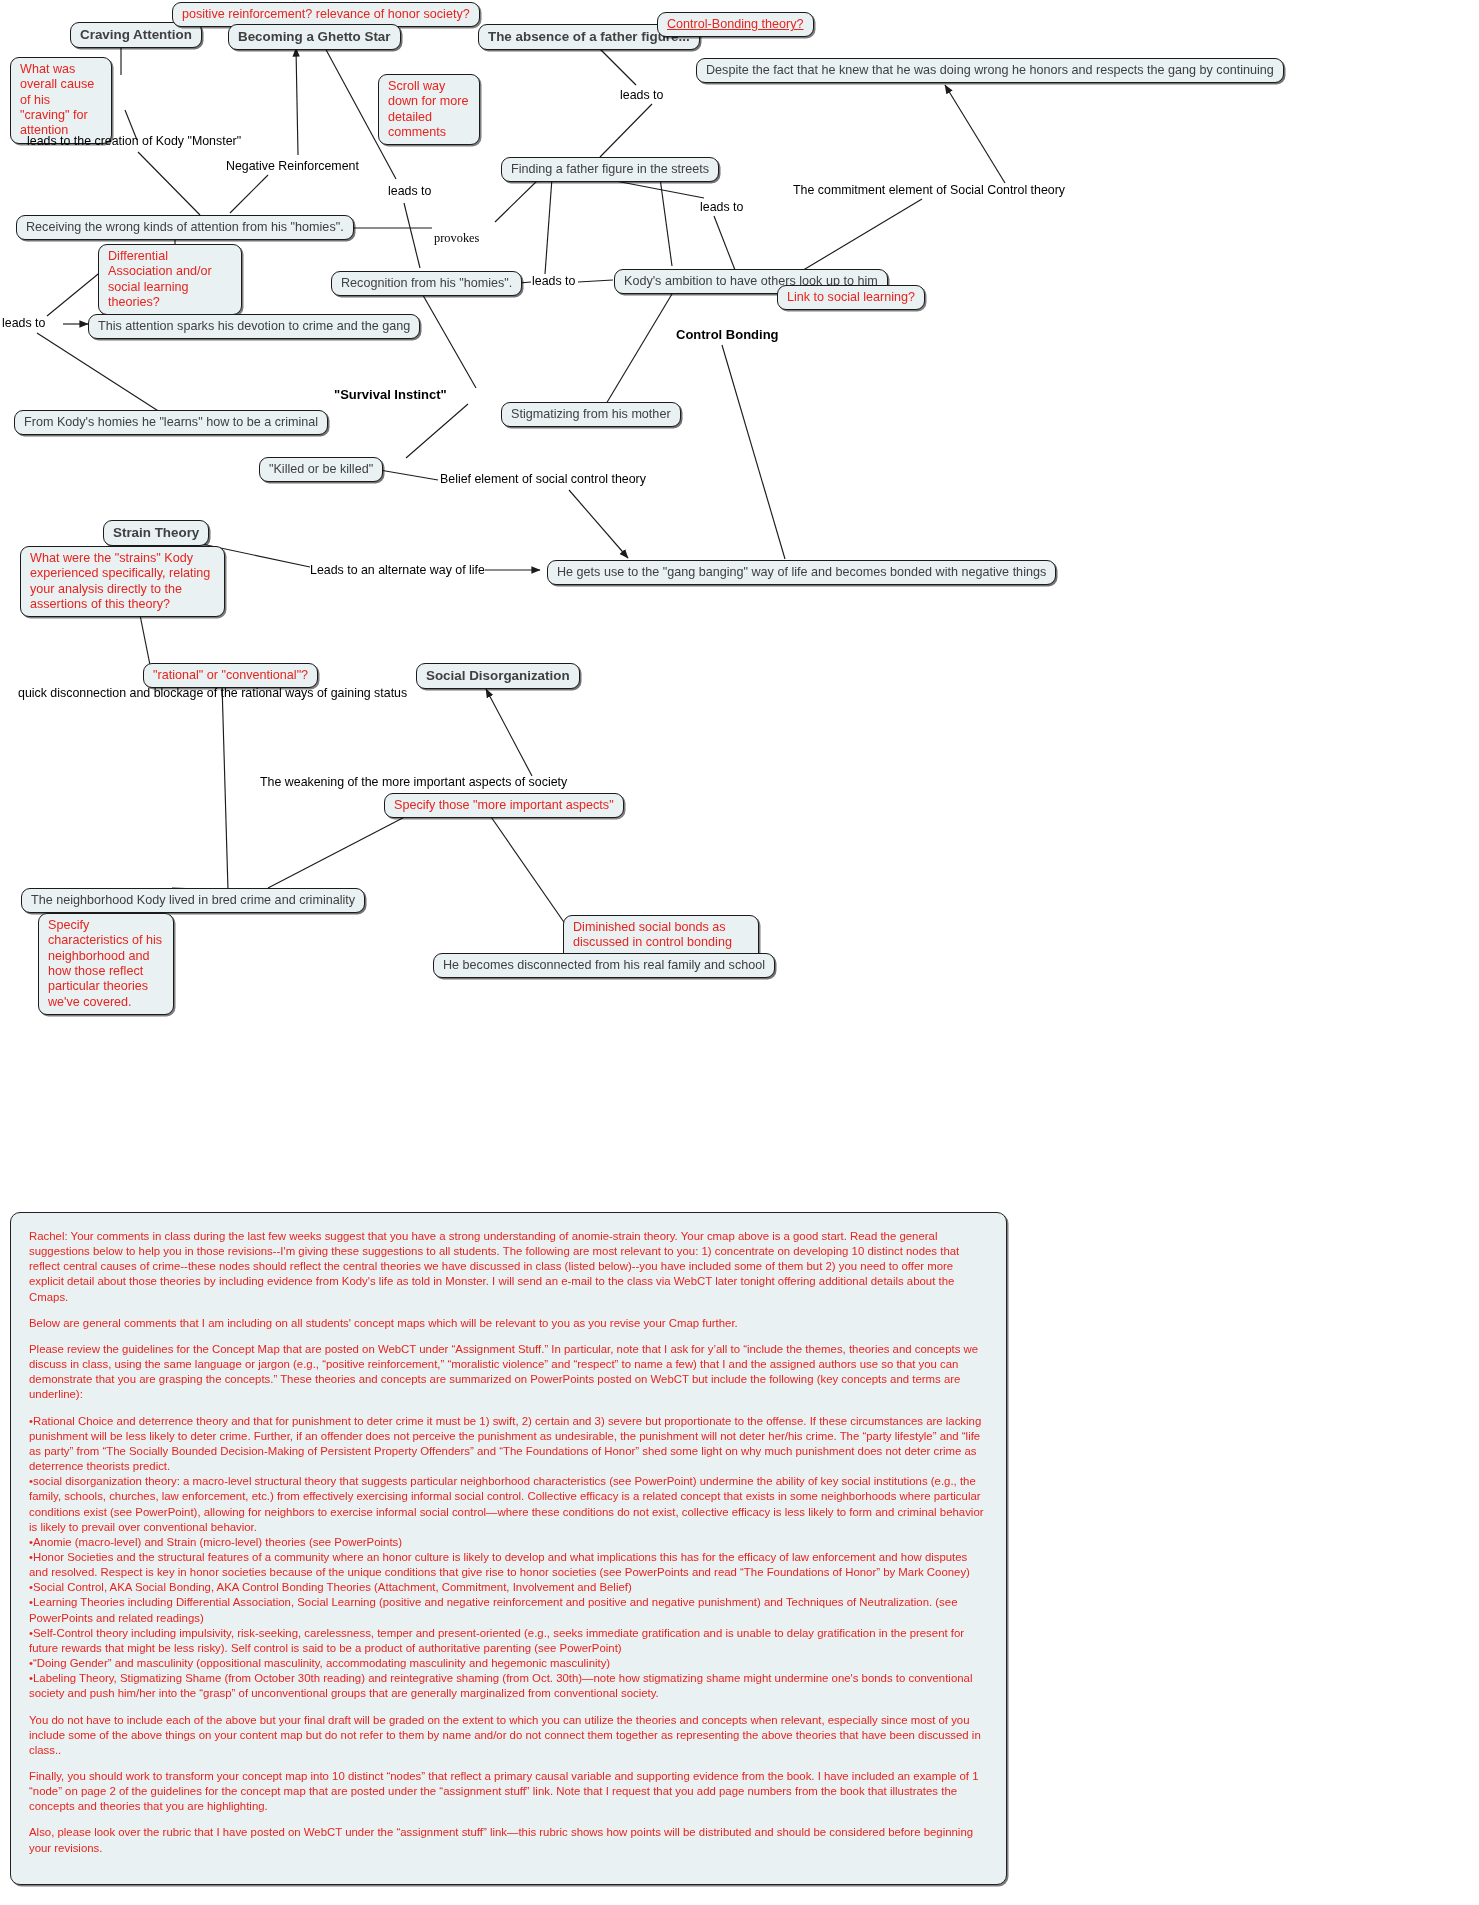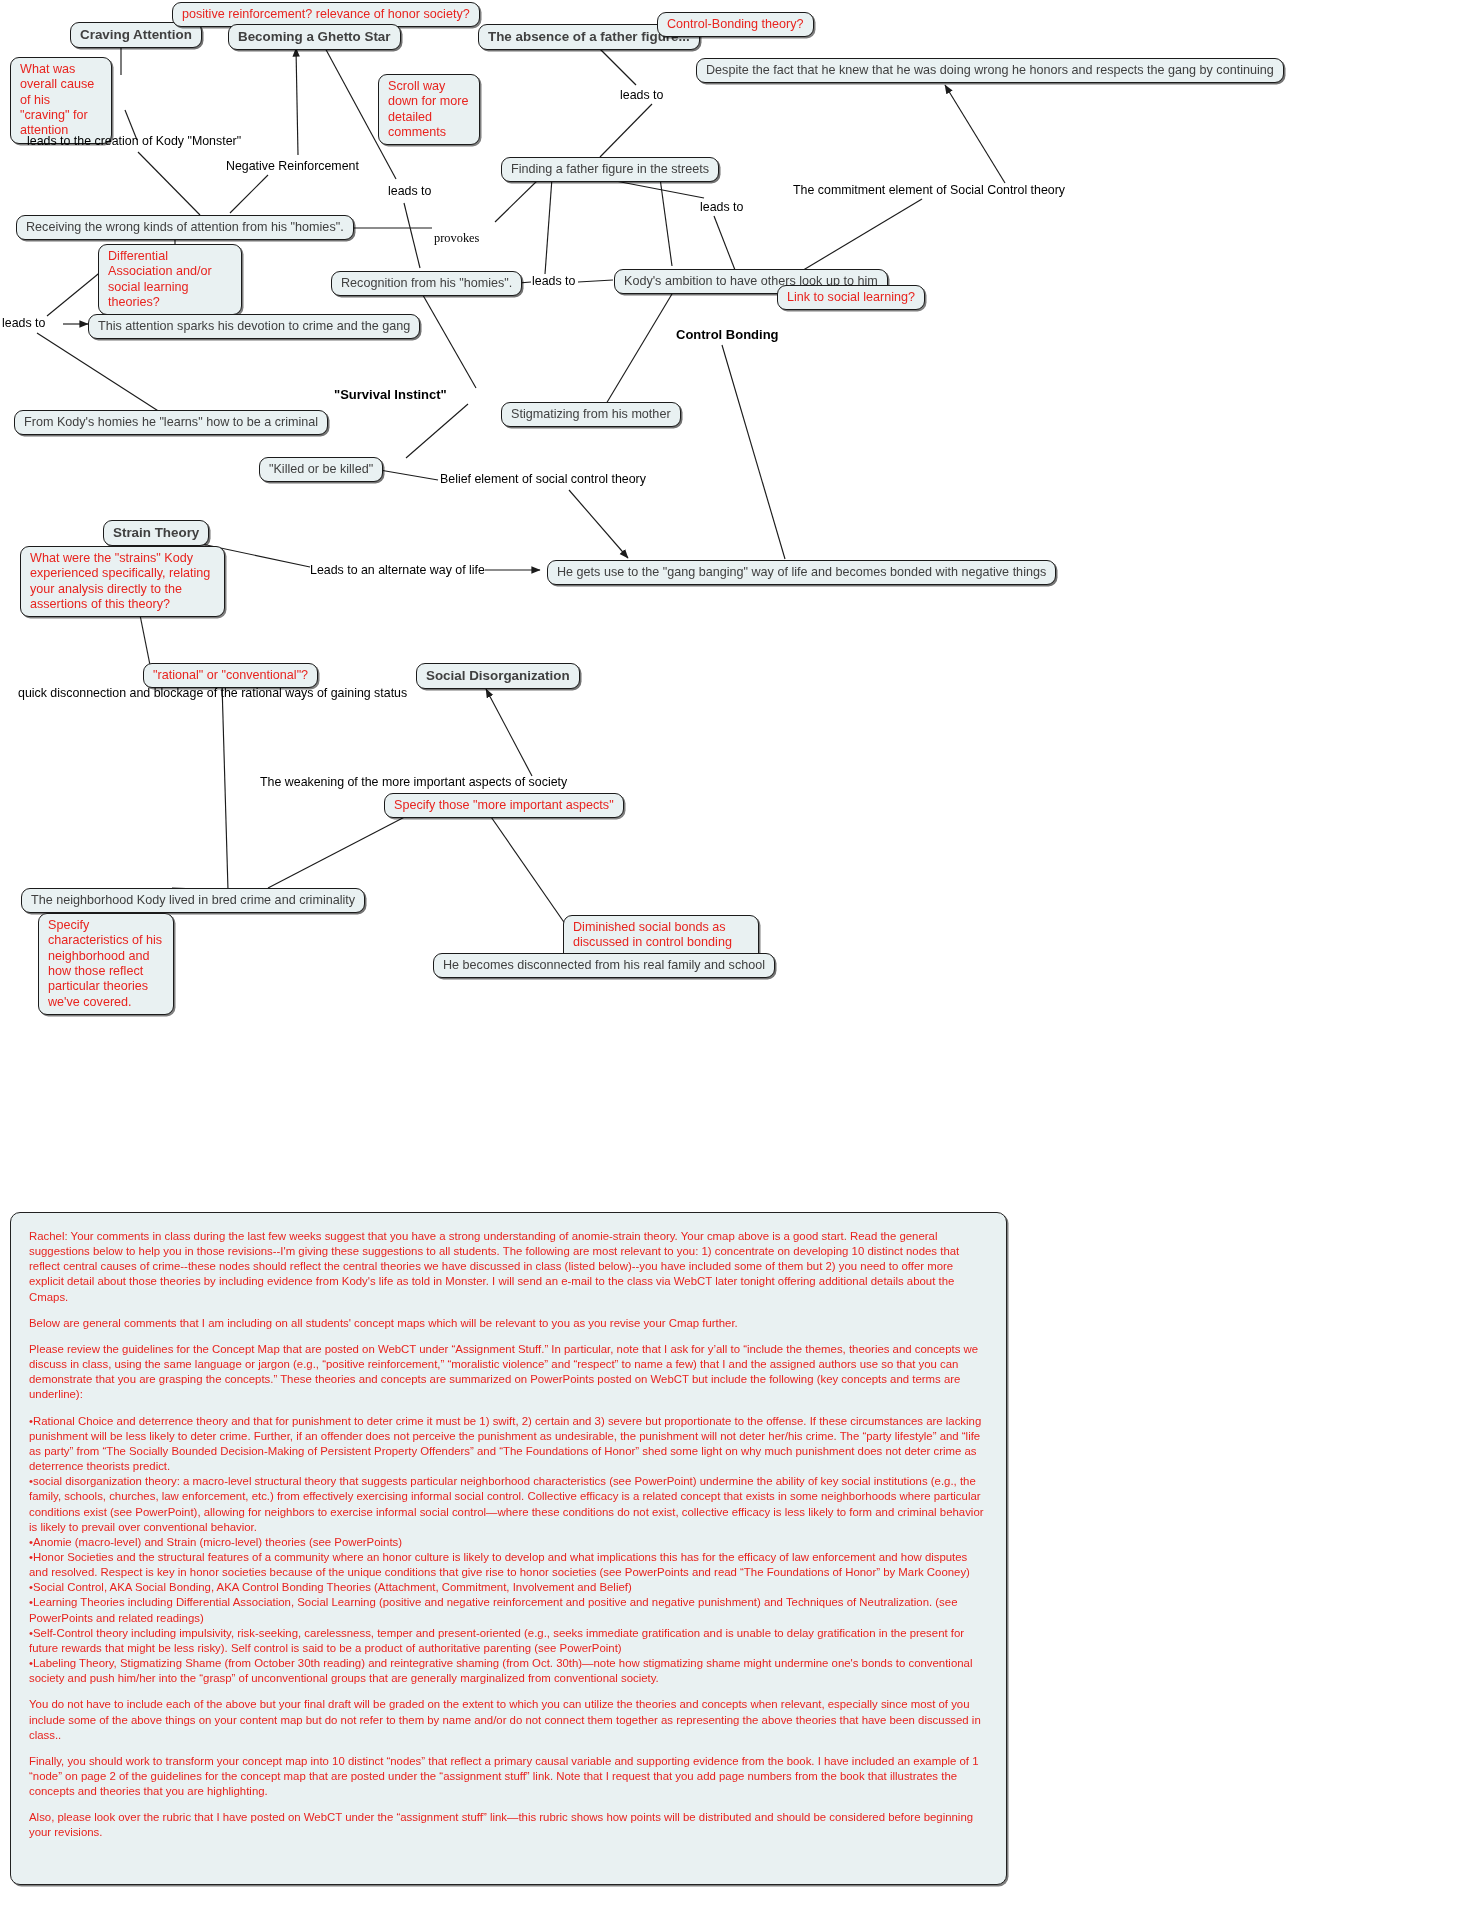--- a/index.html
+++ b/index.html
@@ -169,21 +169,21 @@
   </svg>
 
   <div class="node bold" style="left:70px; top:22px;">Craving Attention</div>
 
   <div class="node comment" style="left:172px; top:2px;">positive reinforcement?  relevance of honor society?</div>
 
   <div class="node bold" style="left:228px; top:24px;">Becoming a Ghetto Star</div>
 
   <div class="node bold" style="left:478px; top:24px;">The absence of a father figure...</div>
 
-  <div class="node comment" style="left:657px; top:12px;">Control-Bonding theory?</div>
+  <div class="node comment" style="left:657px; top:12px;text-decoration:underline;">Control-Bonding theory?</div>
 
   <div class="node comment wrap" style="left:10px; top:57px; width:102px;">What was overall cause of his "craving" for attention</div>
 
   <div class="node comment wrap" style="left:378px; top:74px; width:102px;">Scroll way down for more detailed comments</div>
 
   <div class="node" style="left:696px; top:58px;">Despite the fact that he knew that he was doing wrong he honors and respects the gang by continuing</div>
 
   <div class="node" style="left:501px; top:157px;">Finding a father figure in the streets</div>
 
   <div class="node" style="left:16px; top:215px;">Receiving the wrong kinds of attention from his "homies".</div>
@@ -258,19 +258,20 @@
     <p>Rachel: Your comments in class during the last few weeks suggest that you have a strong understanding of anomie-strain theory.  Your cmap above is a good start.  Read the general suggestions below to help you in those revisions--I'm giving these suggestions to all students. The following are most relevant to you: 1) concentrate on developing 10 distinct nodes that reflect central causes of crime--these nodes should reflect the central theories we have discussed in class (listed below)--you have included some of them but 2) you need to offer more explicit detail about those theories by including evidence from Kody's life as told in Monster.  I will send an e-mail to the class via WebCT later tonight offering additional details about the Cmaps.</p>
     <p>Below are general comments that I am including on all students' concept maps which will be relevant to you as you revise your Cmap further.</p>
     <p>Please review the guidelines for the Concept Map that are posted on WebCT under “Assignment Stuff.”  In particular, note that I ask for y’all to “include the themes, theories and concepts we discuss in class, using the same language or jargon (e.g., “positive reinforcement,” “moralistic violence” and “respect” to name a few) that I and the assigned authors use so that you can demonstrate that you are grasping the concepts.”  These theories and concepts are summarized on PowerPoints posted on WebCT but include the following (key concepts and terms are underline):</p>
     <p class="tight">•Rational Choice and deterrence theory and that for punishment to deter crime it must be   1) swift, 2) certain and 3) severe but proportionate to the offense. If these circumstances are lacking punishment will be less likely to deter crime.  Further, if an offender does not perceive the punishment as undesirable, the punishment will not deter her/his crime.  The “party lifestyle” and “life as party” from “The Socially Bounded Decision-Making of Persistent Property Offenders” and “The Foundations of Honor” shed some light on why much punishment does not deter crime as deterrence theorists predict.</p>
     <p class="tight">•social disorganization theory: a macro-level structural theory that suggests particular neighborhood characteristics (see PowerPoint) undermine the ability of key social institutions (e.g., the family, schools, churches, law enforcement, etc.) from effectively exercising informal social control.  Collective efficacy is a related concept that exists in some neighborhoods where particular conditions exist (see PowerPoint), allowing for neighbors to exercise informal social control—where these conditions do not exist, collective efficacy is less likely to form and criminal behavior is likely to prevail over conventional behavior.</p>
     <p class="tight">•Anomie (macro-level) and Strain (micro-level) theories (see PowerPoints)</p>
     <p class="tight">•Honor Societies and the structural features of a community where an honor culture is likely to develop and what implications this has for the efficacy of law enforcement and how disputes and resolved.  Respect is key in honor societies because of the unique conditions that give rise to honor societies (see PowerPoints and read “The Foundations of Honor” by Mark Cooney)</p>
     <p class="tight">•Social Control, AKA Social Bonding, AKA Control Bonding Theories (Attachment, Commitment, Involvement and Belief)</p>
     <p class="tight">•Learning Theories including Differential Association, Social Learning (positive and negative reinforcement and positive and negative punishment) and Techniques of Neutralization. (see PowerPoints and related readings)</p>
     <p class="tight">•Self-Control theory including impulsivity, risk-seeking, carelessness, temper and present-oriented (e.g., seeks immediate gratification and is unable to delay gratification in the present for future rewards that might be less risky).  Self control is said to be a product of authoritative parenting (see PowerPoint)</p>
+    <p class="tight">•“Doing Gender” and masculinity (oppositional masculinity, accommodating masculinity and hegemonic masculinity)</p>
     <p>•Labeling Theory, Stigmatizing Shame (from October 30th reading) and reintegrative shaming (from Oct. 30th)—note how stigmatizing shame might undermine one's bonds to conventional society and push him/her into the “grasp” of unconventional groups that are generally marginalized from conventional society.</p>
     <p>You do not have to include each of the above but your final draft will be graded on the extent to which you can utilize the theories and concepts when relevant, especially since most of you include some of the above things on your content map but do not refer to them by name and/or do not connect them together as representing the above theories that have been discussed in class..</p>
     <p>Finally, you should work to transform your concept map into 10 distinct “nodes” that reflect a primary causal variable and supporting evidence from the book.  I have included an example of 1 “node” on page 2 of the guidelines for the concept map that are posted under the “assignment stuff” link.   Note that I request that you add page numbers from the book that illustrates the concepts and theories that you are highlighting.</p>
     <p>Also, please look over the rubric that I have posted on WebCT under the “assignment stuff” link—this rubric shows how points will be distributed and should be considered before beginning your revisions.</p>
   </div>
 
 </div>
 
 </body></html>

